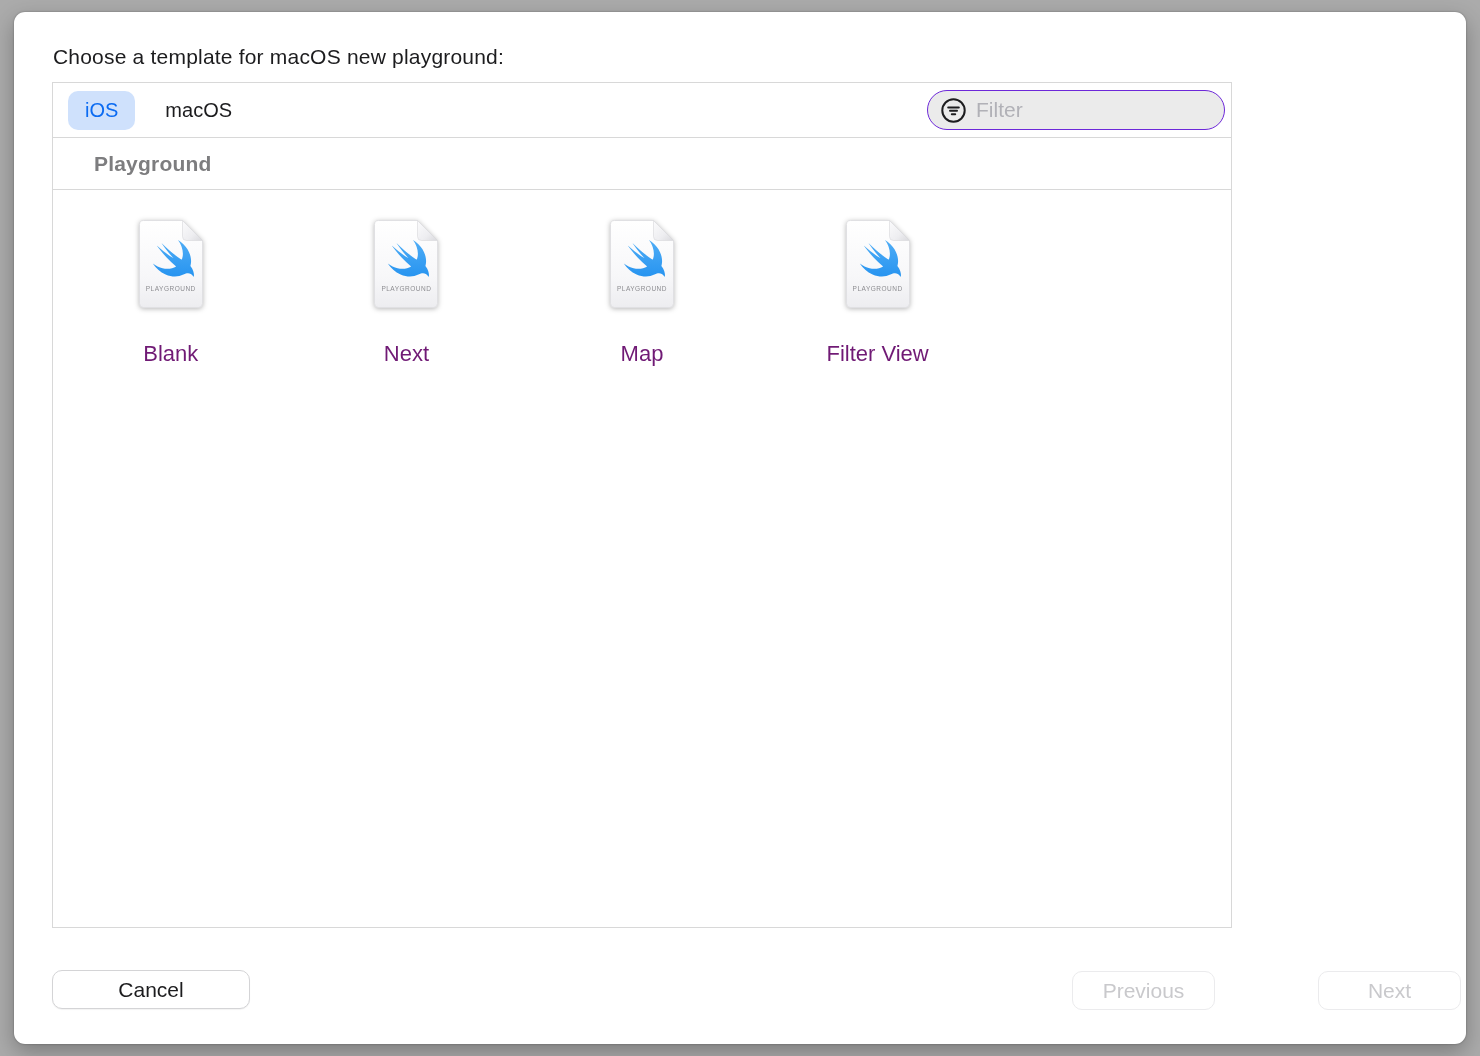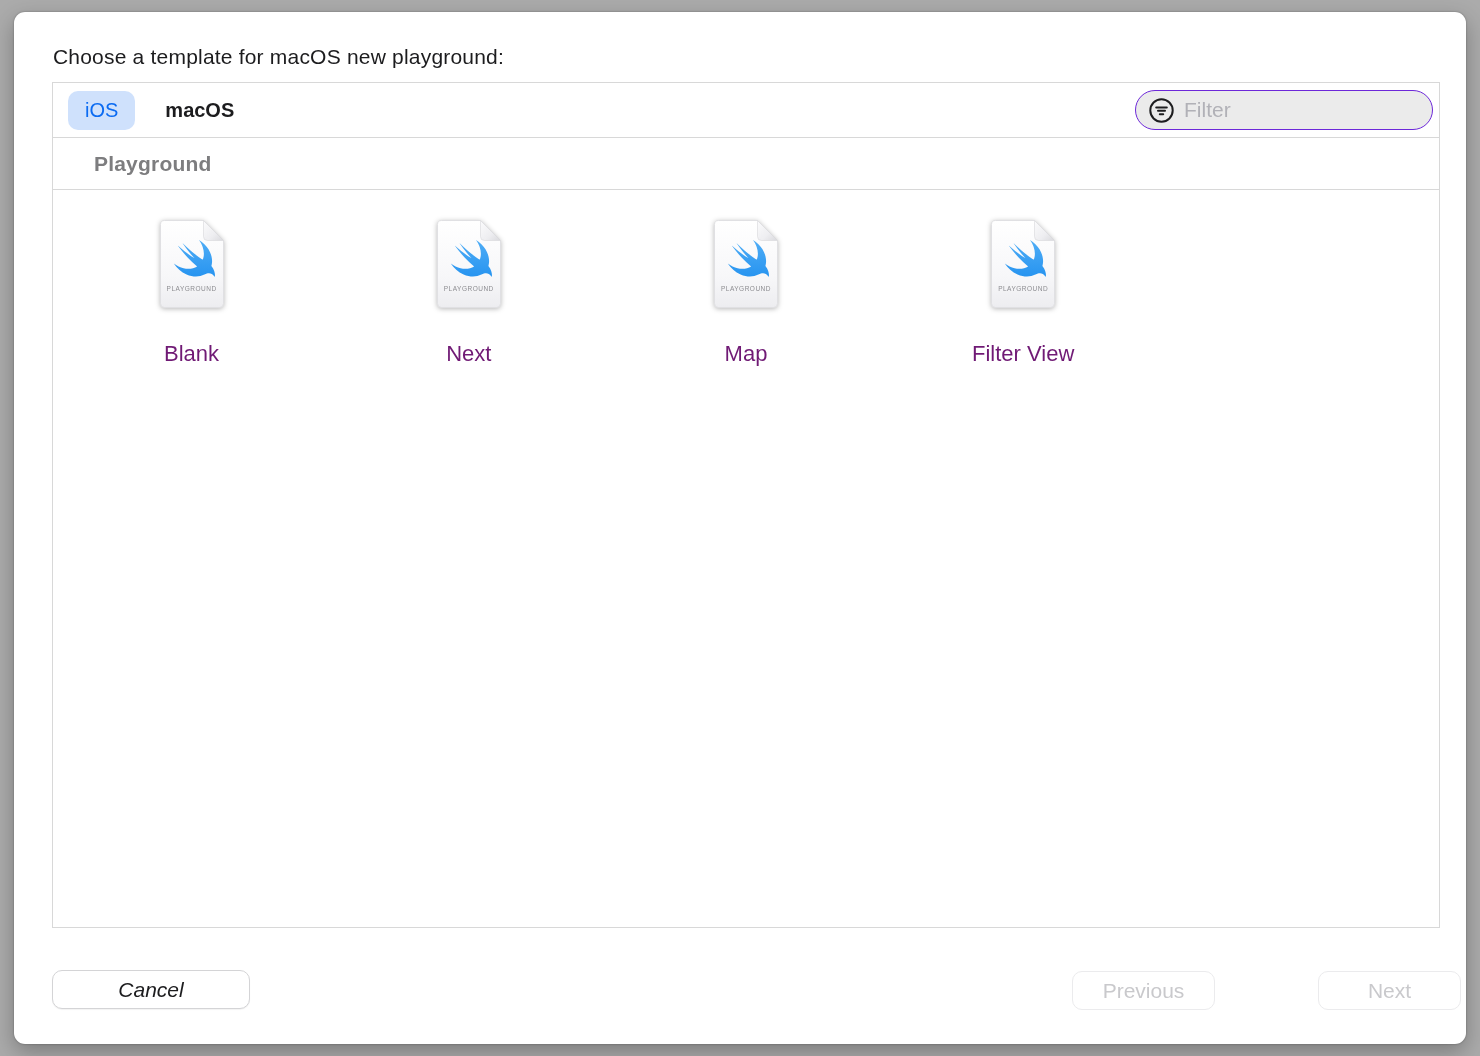--- a/index.html
+++ b/index.html
@@ -13,32 +13,31 @@
   .dialog {
     position:absolute; left:14px; top:12px; width:1452px; height:1032px;
     background:#ffffff; border-radius:11px;
     box-shadow:0 0 2px rgba(0,0,0,.35), 0 8px 22px rgba(0,0,0,.28);
   }
   .dialog-title {
     position:absolute; left:39px; top:33px;
     font-size:21px; color:#1c1c1e; letter-spacing:.2px;
   }
   .panel {
-    position:absolute; left:38px; top:70px; width:1388px; height:846px;
+    position:absolute; left:38px; top:70px; width:1180px; height:846px;
     border:1px solid #d8d8d8; background:#ffffff;
   }
   
   .tabbar {
     height:55px; display:flex; align-items:center;
     padding:0 6px 0 15px; border-bottom:1px solid #d8d8d8;
   }
   .tab {
     font-size:20px; padding:8px 17px; border-radius:10px; cursor:default;
     color:#1c1c1e;
-    font-weight:bold;
   }
   .tab.selected { background:#cfe1fc; color:#0b6bf2; font-weight:500; }
   .tab + .tab { margin-left:13px; }
   .tab-spacer { flex:1; }
   .filter-field {
     width:298px; height:40px; background:#ebebeb;
     border:1px solid #6d28d9; border-radius:20px;
     display:flex; align-items:center; padding:0 12px;
   }
   .filter-icon { flex:0 0 auto; display:flex; }
@@ -74,21 +73,20 @@
   
   .btn {
     position:absolute; height:39px; border-radius:10px; background:#ffffff;
     font-size:21px; font-family:inherit; cursor:default;
     display:flex; align-items:center; justify-content:center;
   }
   .btn-cancel {
     left:38px; top:958px; width:198px;
     border:1px solid #d4d4d6; color:#1c1c1e;
     box-shadow:0 1px 1px rgba(0,0,0,.05);
-    font-style:italic;
   }
   .btn-disabled {
     border:1px solid #ebebed; color:#c9c9cc;
   }
   .btn-previous { left:1058px; top:959px; width:143px; }
   .btn-next { left:1304px; top:959px; width:143px; }
 </style>
 </head>
 <body>
 

